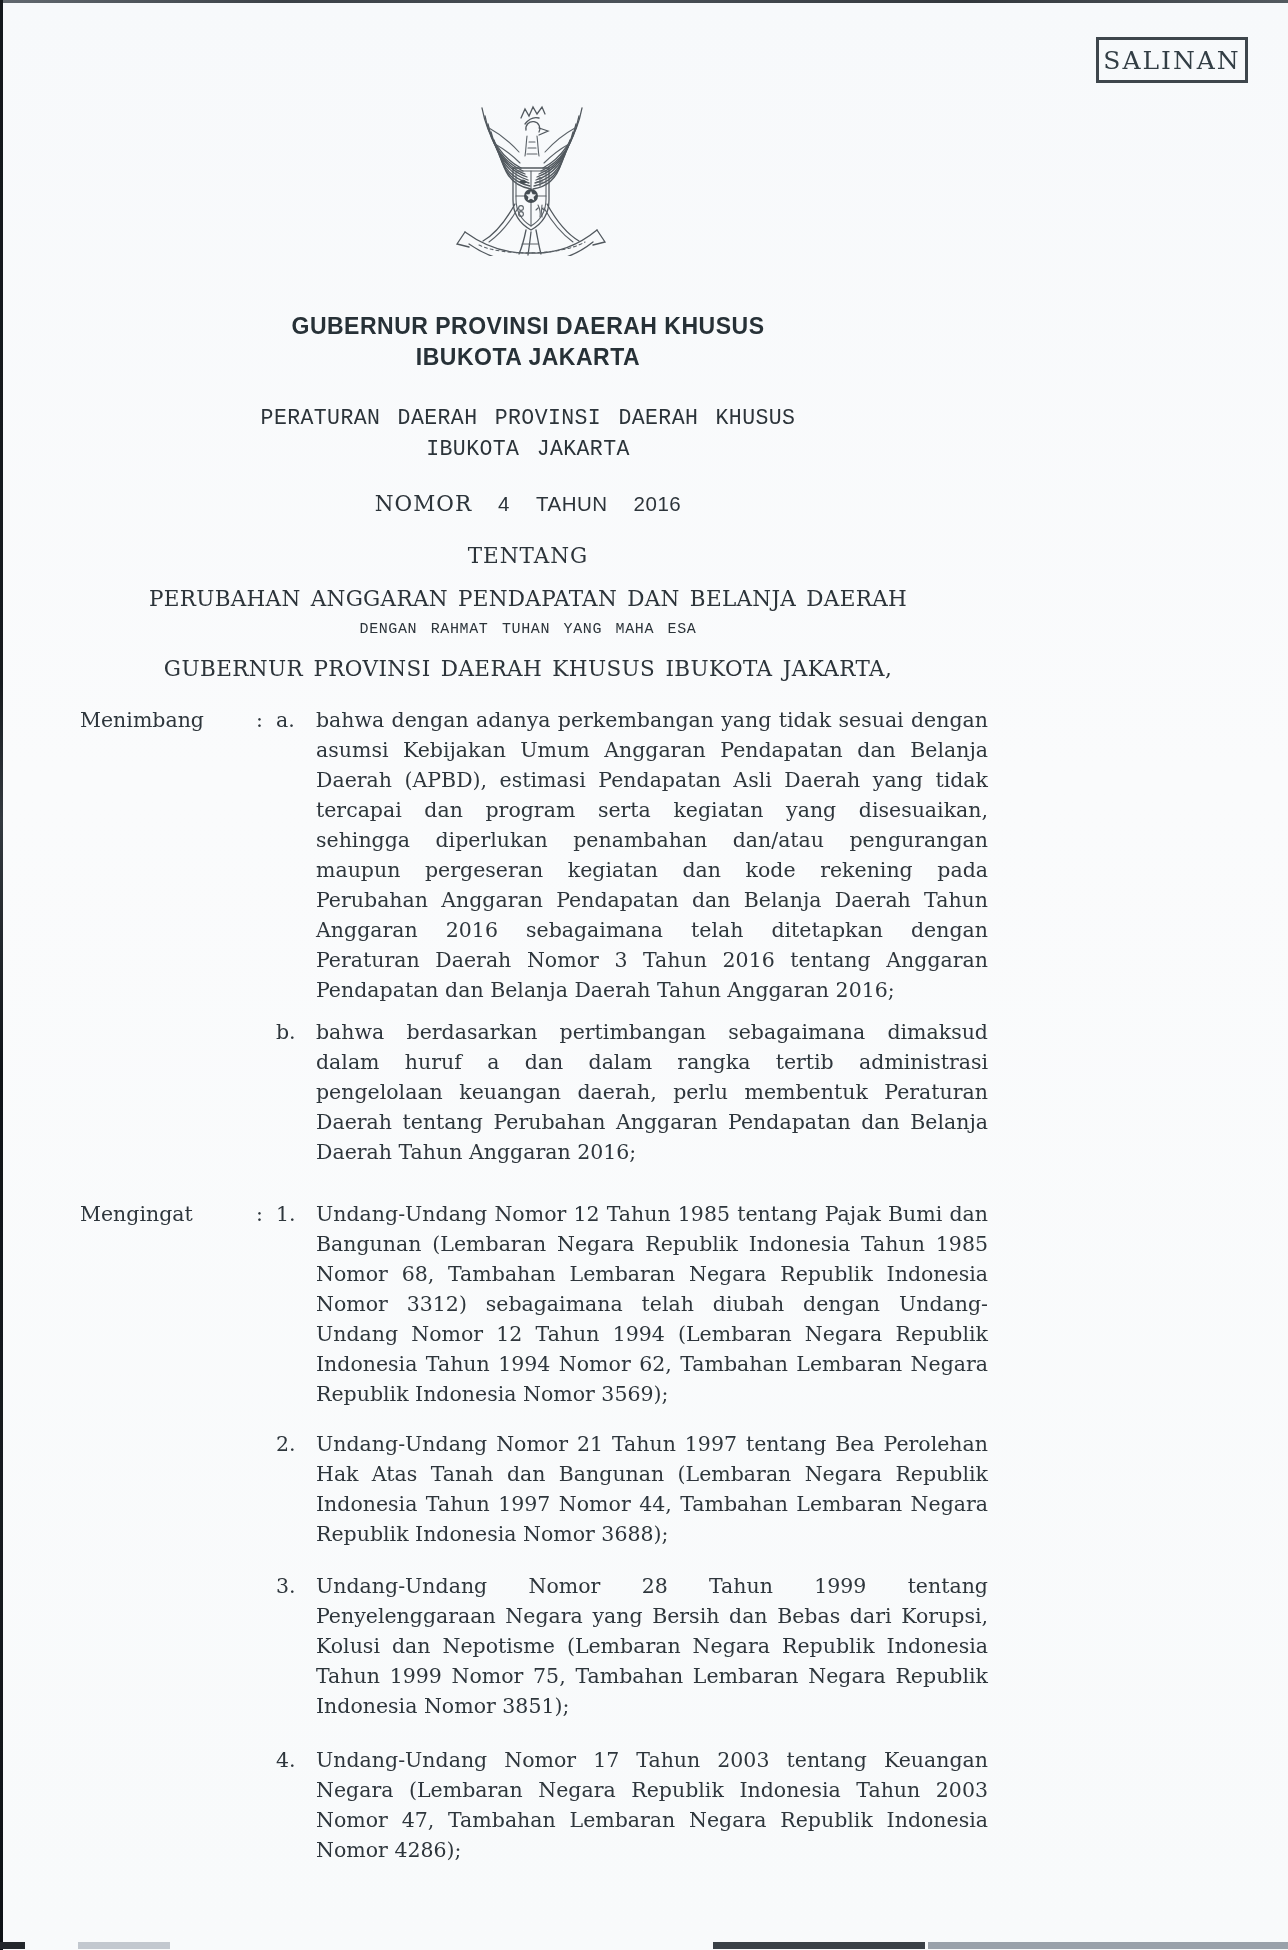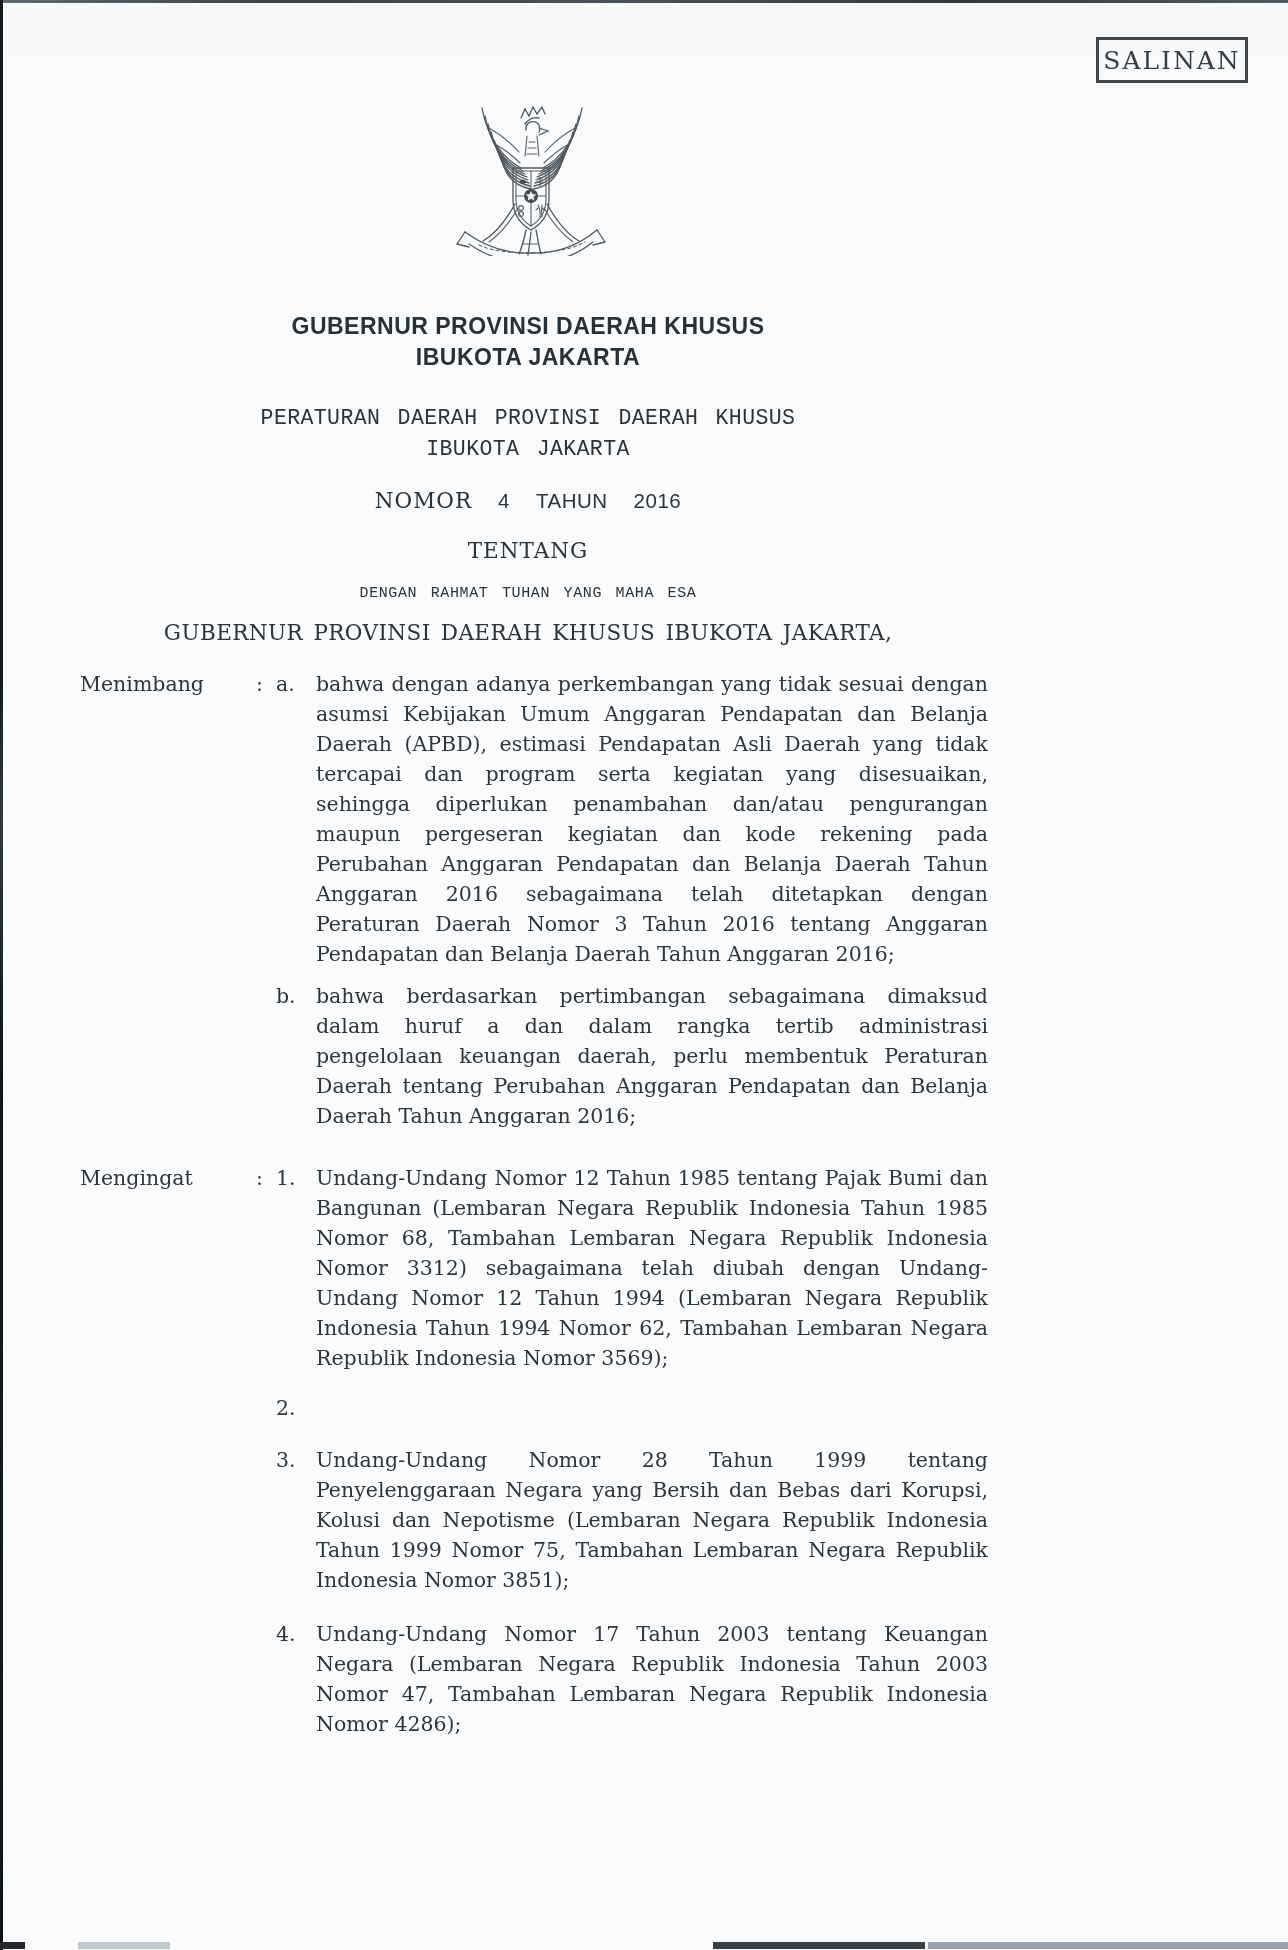--- a/index.html
+++ b/index.html
@@ -50,21 +50,21 @@
     font-family: "Liberation Sans", sans-serif;
     font-weight: bold;
     font-size: 23px; line-height: 31px;
     color: #273137; letter-spacing: .5px;
   }
   .regulation {
     margin-top: 30px;
     font-size: 21.5px; line-height: 31px;
     letter-spacing: .4px; word-spacing: 4px; color: #2c343a; font-family: Liberation Mono, monospace;
   }
-  .nomor-line { margin-top: 23px; font-size: 21.5px; line-height: 26px; color: #2c343a; }
+  .nomor-line { margin-top: 23px; font-size: 21.5px; line-height: 31px; color: #2c343a; }
   .nomor-line .serif { letter-spacing: 1px; }
   .nomor-line .sans  {
     font-family: "Liberation Sans", sans-serif;
     font-size: 20.5px; letter-spacing: .5px;
   }
   .nomor-line span { margin: 0 13px; }
   .tentang   { margin-top: 21px; font-size: 21.5px; line-height: 31px; letter-spacing: 1px; color: #2c343a; }
   .subject   { margin-top: 12px; font-size: 21.5px; line-height: 31px; letter-spacing: .3px; word-spacing: 3px; color: #2c343a; }
   .invocation{ font-size: 15px; line-height: 31px; letter-spacing: .6px; word-spacing: 4px; color: #2c343a; font-family: Liberation Mono, monospace; }
   .authority { margin-top: 8px; font-size: 21.5px; line-height: 31px; letter-spacing: .4px; word-spacing: 3px; color: #2c343a; }
@@ -176,20 +176,21 @@
       <div>IBUKOTA JAKARTA</div>
     </div>
 
     <div class="nomor-line center">
       <span class="serif">NOMOR</span><span class="sans">4</span><span class="sans">TAHUN</span><span class="sans">2016</span>
     </div>
 
     <div class="tentang center">TENTANG</div>
 
     <div class="subject center">
+      <div>PERUBAHAN ANGGARAN PENDAPATAN DAN BELANJA DAERAH</div>
     </div>
 
     <div class="invocation center">DENGAN RAHMAT TUHAN YANG MAHA ESA</div>
 
     <div class="authority center">GUBERNUR PROVINSI DAERAH KHUSUS IBUKOTA JAKARTA,</div>
 
     <div class="clauses">
       <div class="clause-block">
         <div class="clause-row">
           <div class="clause-label">Menimbang</div>
@@ -209,20 +210,21 @@
         <div class="clause-row">
           <div class="clause-label">Mengingat</div>
           <div class="clause-colon">:</div>
           <div class="clause-marker">1.</div>
           <div class="clause-text">Undang-Undang Nomor 12 Tahun 1985 tentang Pajak Bumi dan Bangunan (Lembaran Negara Republik Indonesia Tahun 1985 Nomor 68, Tambahan Lembaran Negara Republik Indonesia Nomor 3312) sebagaimana telah diubah dengan Undang-Undang Nomor 12 Tahun 1994 (Lembaran Negara Republik Indonesia Tahun 1994 Nomor 62, Tambahan Lembaran Negara Republik Indonesia Nomor 3569);</div>
         </div>
         <div class="clause-row gap-m2">
           <div class="clause-label"></div>
           <div class="clause-colon"></div>
           <div class="clause-marker">2.</div>
+          <div class="clause-text">Undang-Undang Nomor 21 Tahun 1997 tentang Bea Perolehan Hak Atas Tanah dan Bangunan (Lembaran Negara Republik Indonesia Tahun 1997 Nomor 44, Tambahan Lembaran Negara Republik Indonesia Nomor 3688);</div>
         </div>
         <div class="clause-row gap-m3">
           <div class="clause-label"></div>
           <div class="clause-colon"></div>
           <div class="clause-marker">3.</div>
           <div class="clause-text">Undang-Undang Nomor 28 Tahun 1999 tentang Penyelenggaraan Negara yang Bersih dan Bebas dari Korupsi, Kolusi dan Nepotisme (Lembaran Negara Republik Indonesia Tahun 1999 Nomor 75, Tambahan Lembaran Negara Republik Indonesia Nomor 3851);</div>
         </div>
         <div class="clause-row gap-m4">
           <div class="clause-label"></div>
           <div class="clause-colon"></div>

